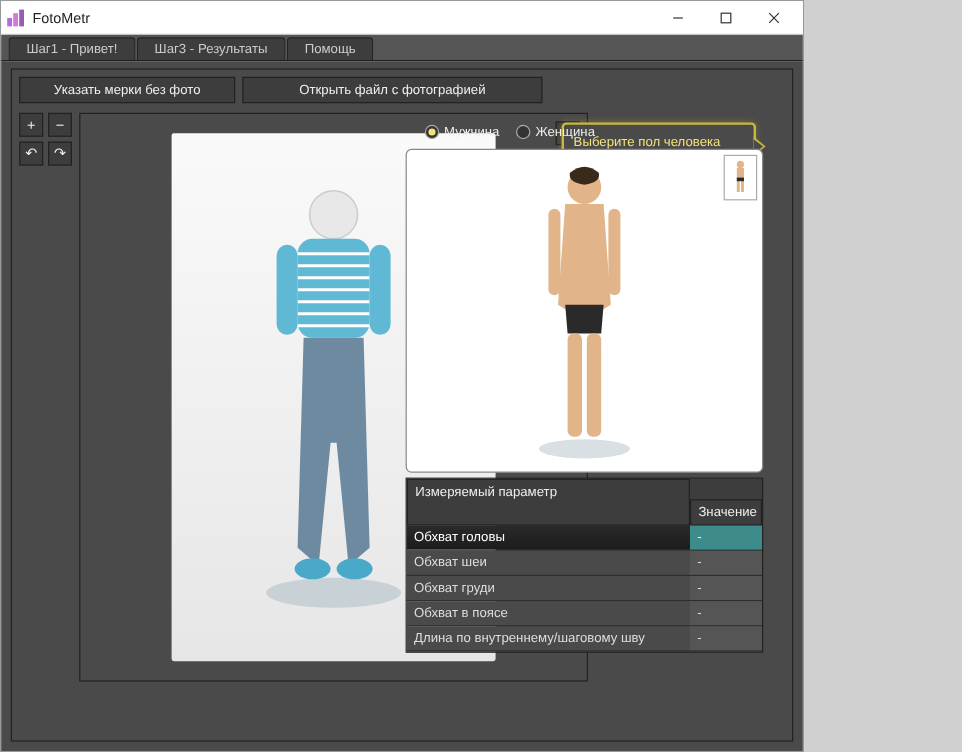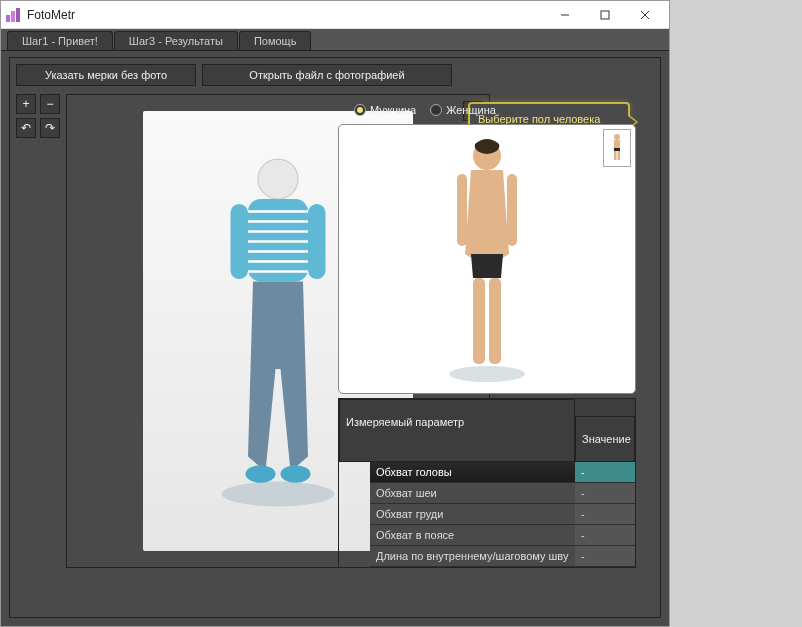--- a/index.html
+++ b/index.html
@@ -48,24 +48,24 @@
   .gender-row { display:flex; gap:14px; padding: 4px 16px; align-items:center;}
   .radio { width:12px; height:12px; border-radius:50%; border:1px solid #aaa; background:#333; display:inline-flex; align-items:center; justify-content:center; margin-right:4px;}
   .radio.selected::after{ content:""; width:6px; height:6px; border-radius:50%; background:#f0e27a;}
   .gender-label{ color:#eee; display:flex; align-items:center;}
 
   .ref-box { width: 298px; height: 270px; border:1px solid #888; border-radius:5px; background:#fff; position:relative; overflow:hidden; display:flex; align-items:center; justify-content:center;}
   .ref-box .thumb { position:absolute; top:4px; right:4px; width:28px; height:38px; border:1px solid #aaa; background:#fff; display:flex; align-items:center; justify-content:center;}
 
   .table { border:1px solid #222; width: 298px; }
   .thead { display:flex; background:#3d3d3d; }
-  .thead .cell { color:#eee; padding:16px 6px; border:1px solid #222;}
+  .thead .cell { color:#eee; padding:4px 6px; border:1px solid #222;}
   .thead .c1 { flex:1;}
   .thead .c2 { width:60px; text-align:center;margin-top:17px;}
-  .trow { display:flex;margin-left:31px; }
+  .trow { display:flex; }
   .trow .cell { color:#ddd; padding:4px 6px; border-bottom:1px solid #2e2e2e;}
   .trow .c1 { flex:1; background:#4a4a4a;}
   .trow .c2 { width:60px; background:#555; text-align:left;}
   .trow.selected .c1 { background: linear-gradient(#2a2a2a,#1c1c1c); color:#fff;}
   .trow.selected .c2 { background:#3d8b8b; color:#fff;}
 
   .bottom-row { position:absolute; right:20px; bottom: 18px; display:flex; gap:6px; align-items:center; width:302px;}
   .profile-box { flex:1; background:#333; border:1px solid #222; color:#eee; padding:4px 6px;}
   .next-btn { width:90px; background:#3d3d3d; border:1px solid #222; color:#eee; padding:4px 0; text-align:center;}
 </style>

